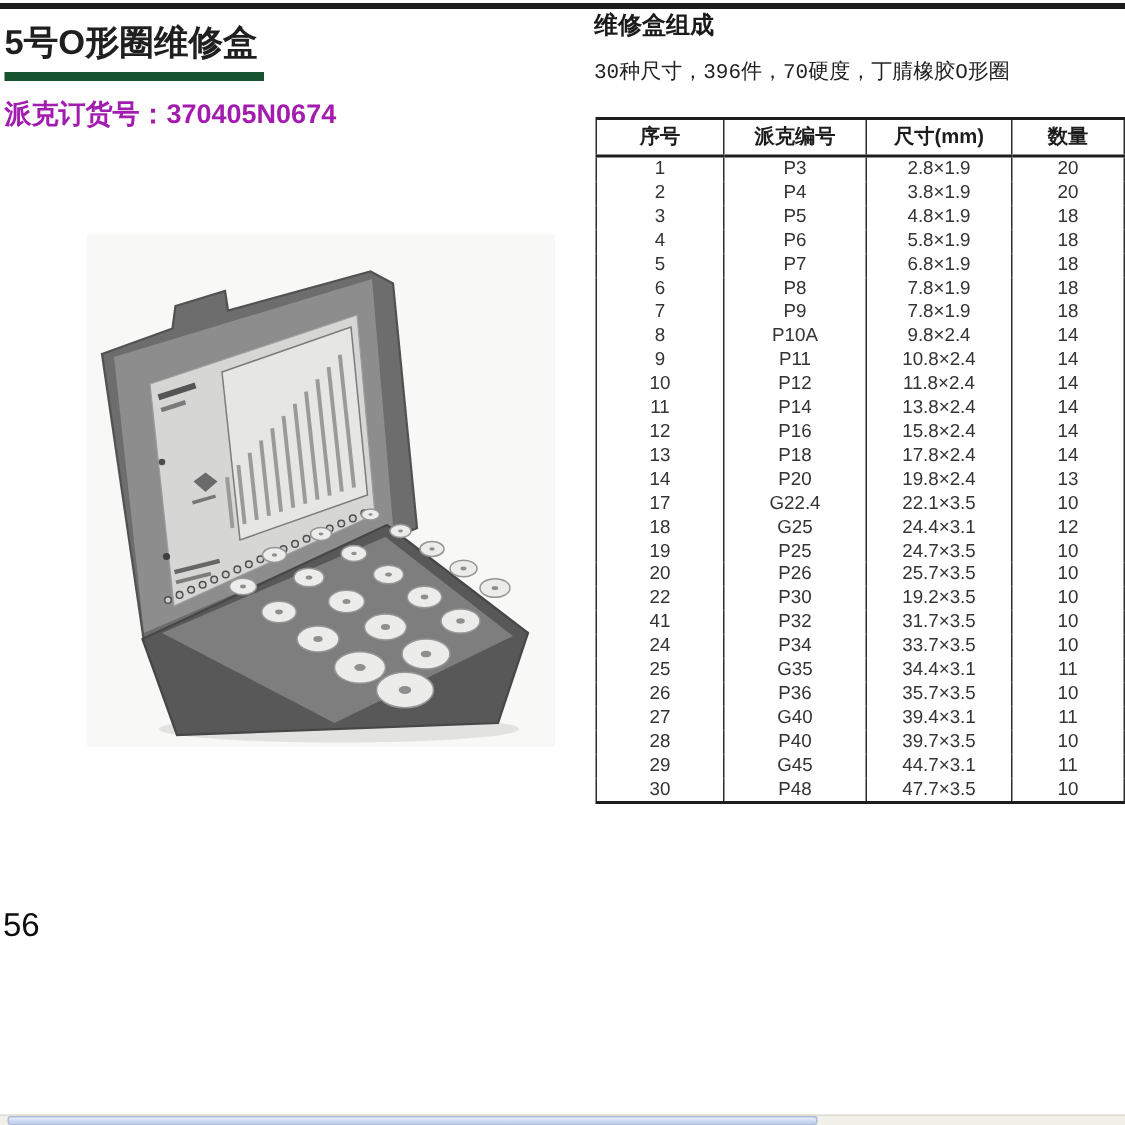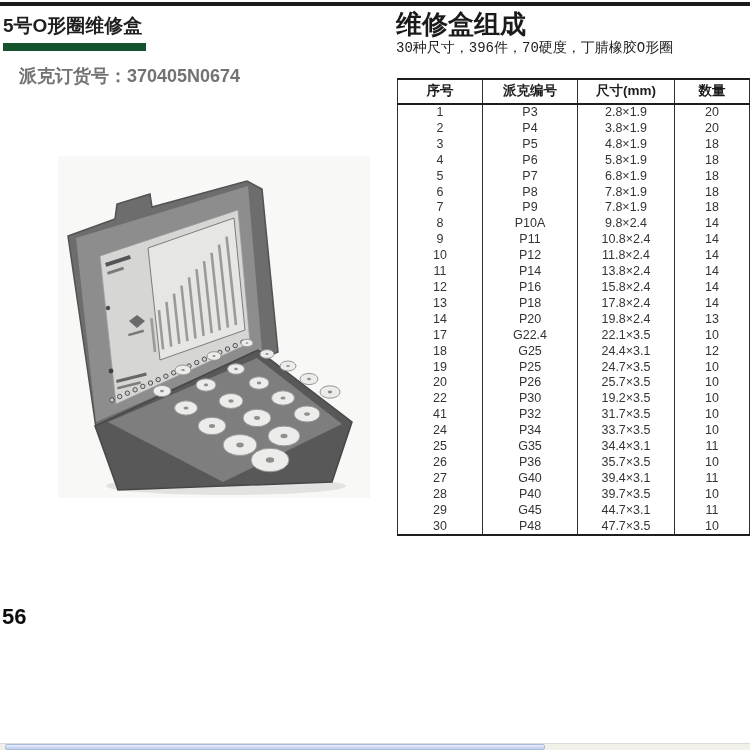--- a/index.html
+++ b/index.html
@@ -3,27 +3,27 @@
 <meta charset="utf-8">
 <style>
   html,body { margin:0; padding:0; }
   body {
     width:750px; height:750px; position:relative; background:#ffffff;
     font-family:"Liberation Sans", sans-serif; color:#222; overflow:hidden;
   }
   .top-rule { position:absolute; left:0; top:2px; width:750px; height:4px; background:#1b1b1b; }
 
   .left-title {
-    position:absolute; left:3px; top:13px; font-size:19px; font-weight:bold;
-    color:#1f1f1f; border-bottom:8px solid #14532d; padding:0 4px 4px 0; display:inline-block;
-  }
-  .order-line { position:absolute; left:3px; top:64px; font-size:18px; font-weight:bold; color:#737373;margin-left:16px; }
-  .page-number { position:absolute; left:2px; top:604px; font-size:22px; font-weight:bold; color:#0d0d0d; }
-
-  .right-heading { position:absolute; left:396px; top:7px; font-size:26px; font-weight:bold; color:#1a1a1a; }
+    position:absolute; left:3px; top:13px; font-size:23px; font-weight:bold;
+    color:#1f1f1f; border-bottom:6px solid #14532d; padding:0 4px 4px 0; display:inline-block;
+  }
+  .order-line { position:absolute; left:3px; top:64px; font-size:18px; font-weight:bold; color:#a21caf; }
+  .page-number { position:absolute; left:2px; top:604px; font-size:22px; font-weight:normal; color:#0d0d0d; }
+
+  .right-heading { position:absolute; left:396px; top:7px; font-size:16px; font-weight:bold; color:#1a1a1a; }
   .right-subtitle { position:absolute; left:396px; top:39px; font-size:14px; color:#222;font-family:Liberation Mono, monospace; }
 
   table.kit-table {
     position:absolute; left:397px; top:78px; width:352px;
     border-collapse:collapse; table-layout:fixed;
     border-left:1px solid #2e2e2e; border-right:1px solid #2e2e2e;
     border-top:2px solid #1d1d1d; border-bottom:2px solid #1d1d1d;padding-left:14px;
   }
   table.kit-table th {
     font-size:13.5px; font-weight:bold; color:#1d1d1d; text-align:center;

